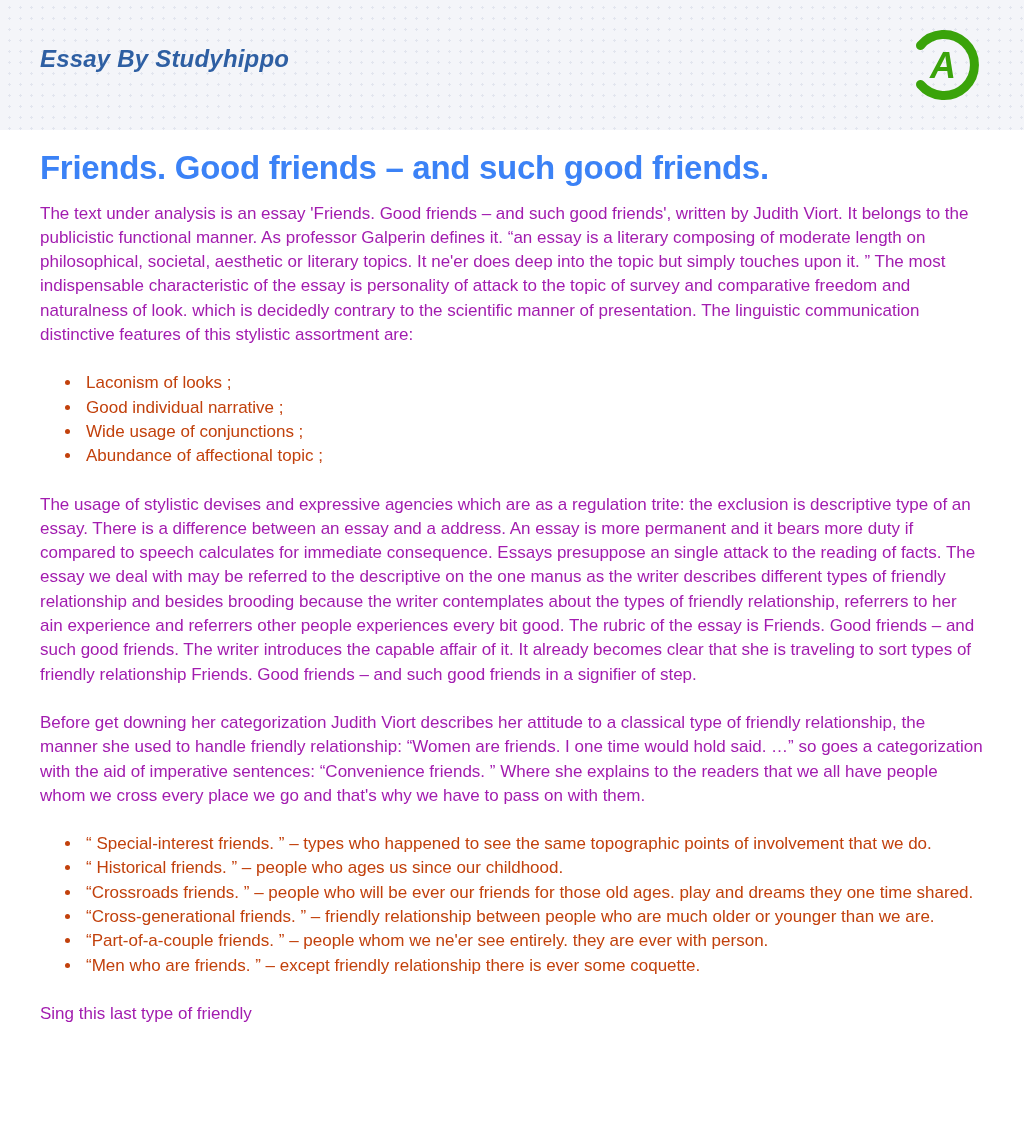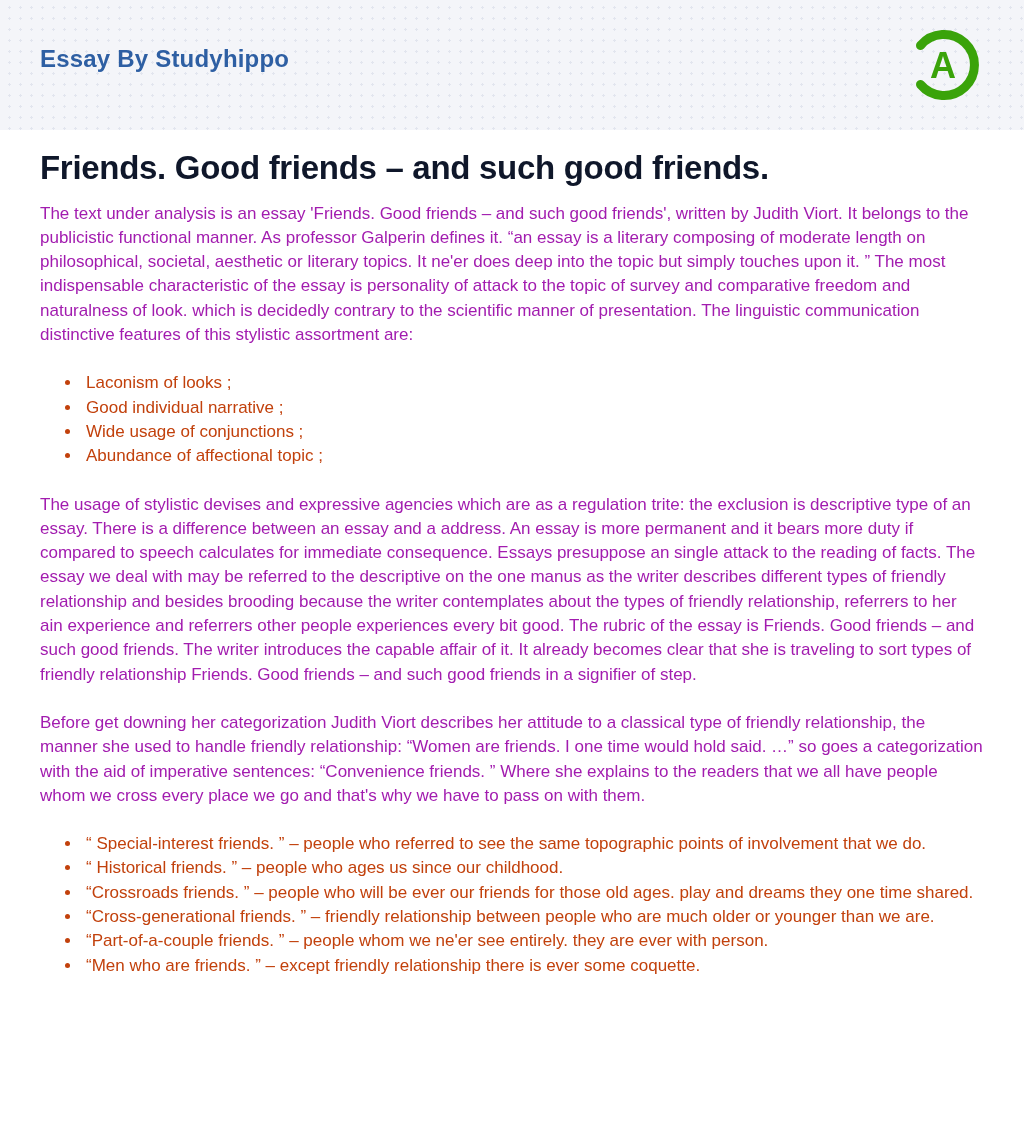--- a/index.html
+++ b/index.html
@@ -15,20 +15,21 @@
     width: 100%;
     height: 130px;
     background-color: #f4f5f9;
     background-image: radial-gradient(#e2e5ee 1.2px, transparent 1.4px);
     background-size: 11px 11px;
     background-position: 4px 24px;
     display: flex;
     align-items: center;
     justify-content: space-between;
     padding: 0 40px;
+    font-style: italic;
   }
   .site-title {
     color: #2e5fa3;
     font-size: 24px;
     font-weight: bold;
     letter-spacing: 0.2px;
     margin-bottom: 12px;
   }
   .site-url {
     color: #2e5fa3;
@@ -37,21 +38,21 @@
     display: block;
     cursor: pointer;
   }
   .logo { width: 80px; height: 80px; flex: 0 0 auto; }
 
   
   .article {
     padding: 18px 40px 0 40px;
   }
   .article h1 {
-    color: #0f172a;
+    color: #3b82f6;
     font-size: 33px;
     font-weight: bold;
     letter-spacing: -0.3px;
     line-height: 1.2;
     margin-bottom: 14px;
   }
   .article p {
     color: #a21caf;
     font-size: 17px;
     line-height: 24.3px;
@@ -93,21 +94,22 @@
     <li>Good individual narrative ;</li>
     <li>Wide usage of conjunctions ;</li>
     <li>Abundance of affectional topic ;</li>
   </ul>
 
   <p>The usage of stylistic devises and expressive agencies which are as a regulation trite: the exclusion is descriptive type of an essay. There is a difference between an essay and a address. An essay is more permanent and it bears more duty if compared to speech calculates for immediate consequence. Essays presuppose an single attack to the reading of facts. The essay we deal with may be referred to the descriptive on the one manus as the writer describes different types of friendly relationship and besides brooding because the writer contemplates about the types of friendly relationship, referrers to her ain experience and referrers other people experiences every bit good. The rubric of the essay is Friends. Good friends – and such good friends. The writer introduces the capable affair of it. It already becomes clear that she is traveling to sort types of friendly relationship Friends. Good friends – and such good friends in a signifier of step.</p>
 
   <p>Before get downing her categorization Judith Viort describes her attitude to a classical type of friendly relationship, the manner she used to handle friendly relationship: “Women are friends. I one time would hold said. …” so goes a categorization with the aid of imperative sentences: “Convenience friends. ” Where she explains to the readers that we all have people whom we cross every place we go and that's why we have to pass on with them.</p>
 
   <ul>
-    <li>“ Special-interest friends. ” – people who referred to see the same topographic points of involvement that we do.</li>
+    <li>“ Special-interest friends. ” – types who happened to see the same topographic points of involvement that we do.</li>
     <li>“ Historical friends. ” – people who ages us since our childhood.</li>
     <li>“Crossroads friends. ” – people who will be ever our friends for those old ages. play and dreams they one time shared.</li>
     <li>“Cross-generational friends. ” – friendly relationship between people who are much older or younger than we are.</li>
     <li>“Part-of-a-couple friends. ” – people whom we ne'er see entirely. they are ever with person.</li>
     <li>“Men who are friends. ” – except friendly relationship there is ever some coquette.</li>
   </ul>
 
+  <p>Sing this last type of friendly</p>
 </main>
 
 </body></html>

